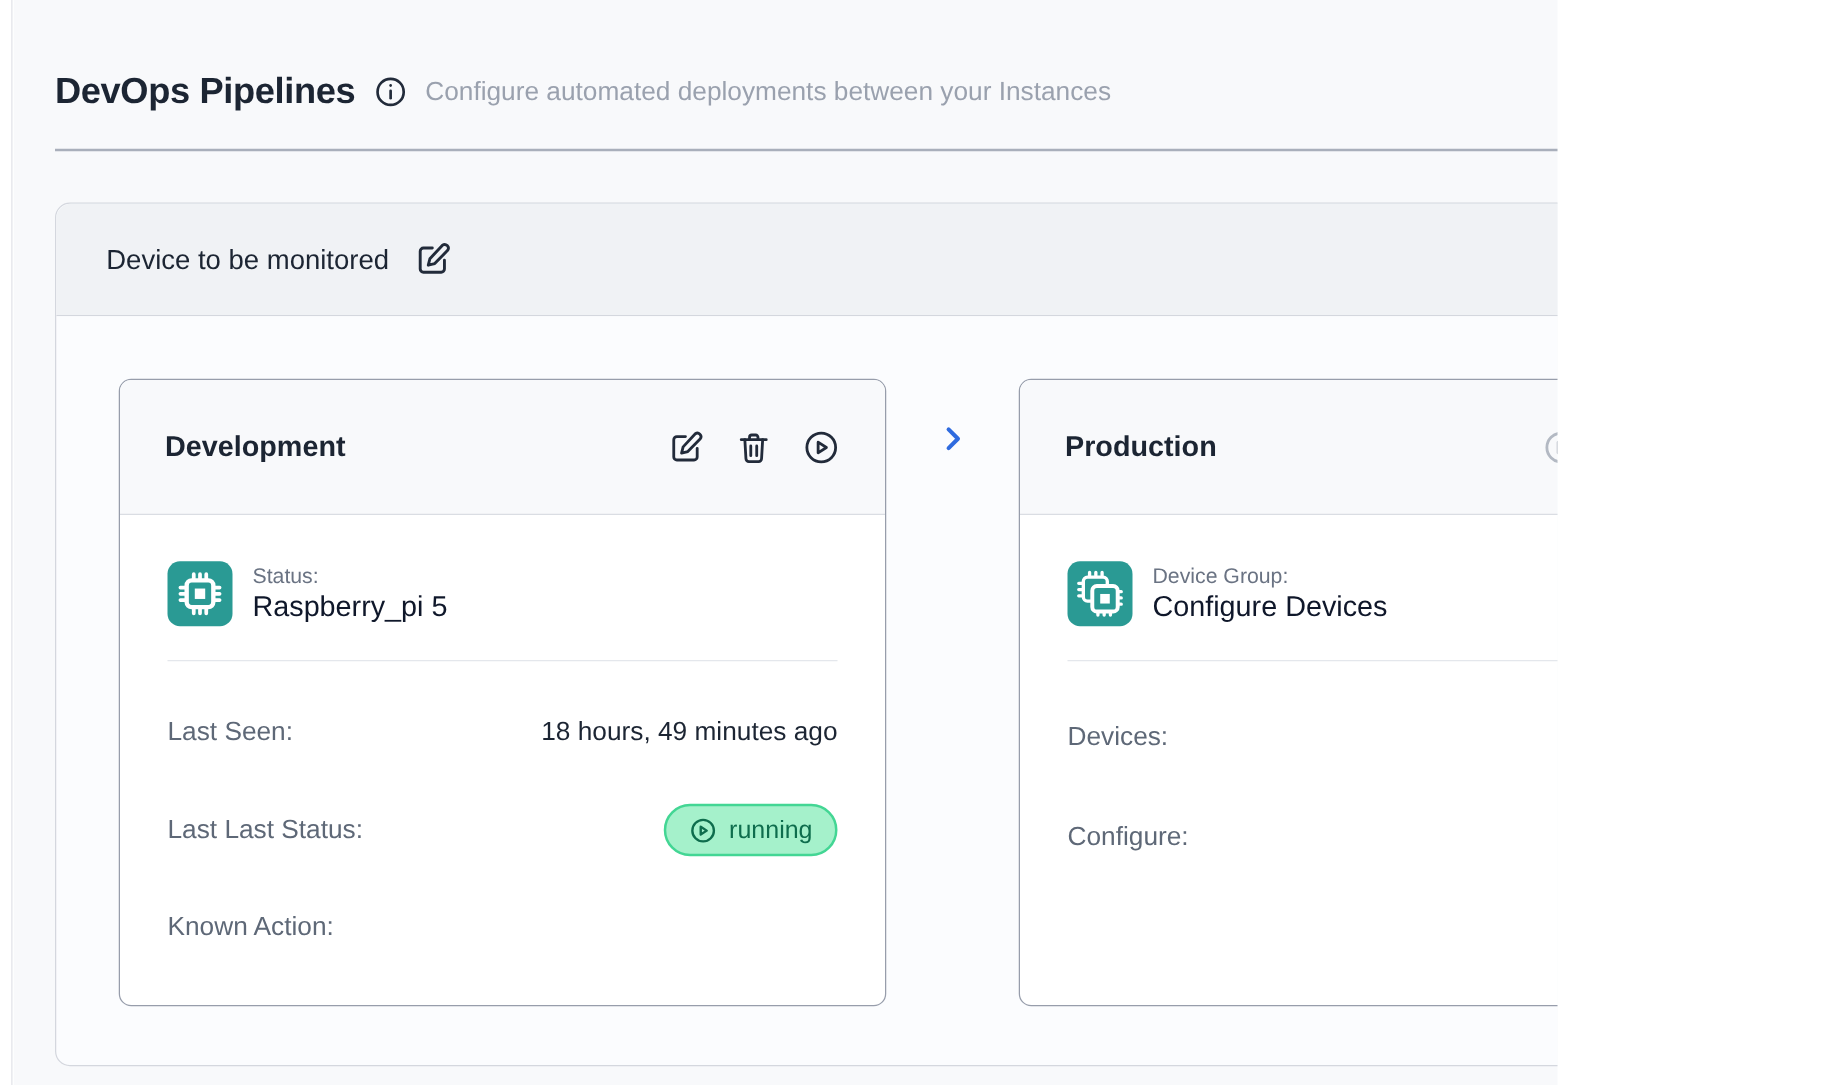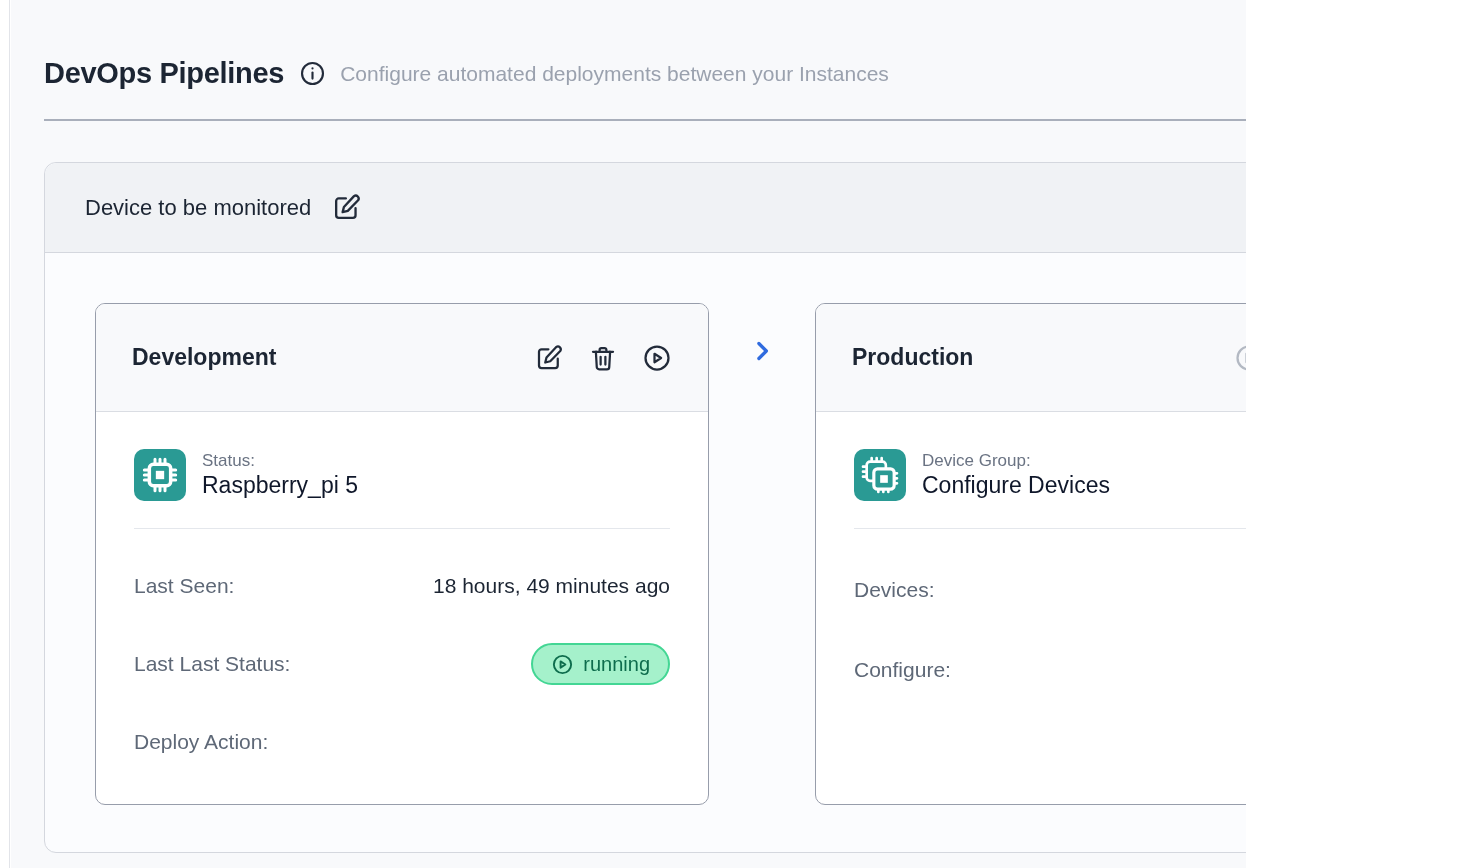--- a/index.html
+++ b/index.html
@@ -185,21 +185,21 @@
             <span class="status-pill">
               <svg viewBox="0 0 24 24" fill="none" stroke="currentColor" stroke-width="2" stroke-linejoin="round">
                 <circle cx="12" cy="12" r="9"></circle>
                 <path d="M10 8.7l5 3.3-5 3.3z"></path>
               </svg>
               <span>running</span>
             </span>
           </div>
 
           <div class="info-row">
-            <span class="info-label">Deploy Action:</span>
+            <span class="info-label">Known Action:</span>
           </div>
         </div>
       </div>
 
       <div class="connector connector-blue">
         <svg viewBox="0 0 24 24" fill="none" stroke="currentColor" stroke-width="2.6" stroke-linecap="round" stroke-linejoin="round">
           <path d="M9.5 6l6 6-6 6"></path>
         </svg>
       </div>
 

